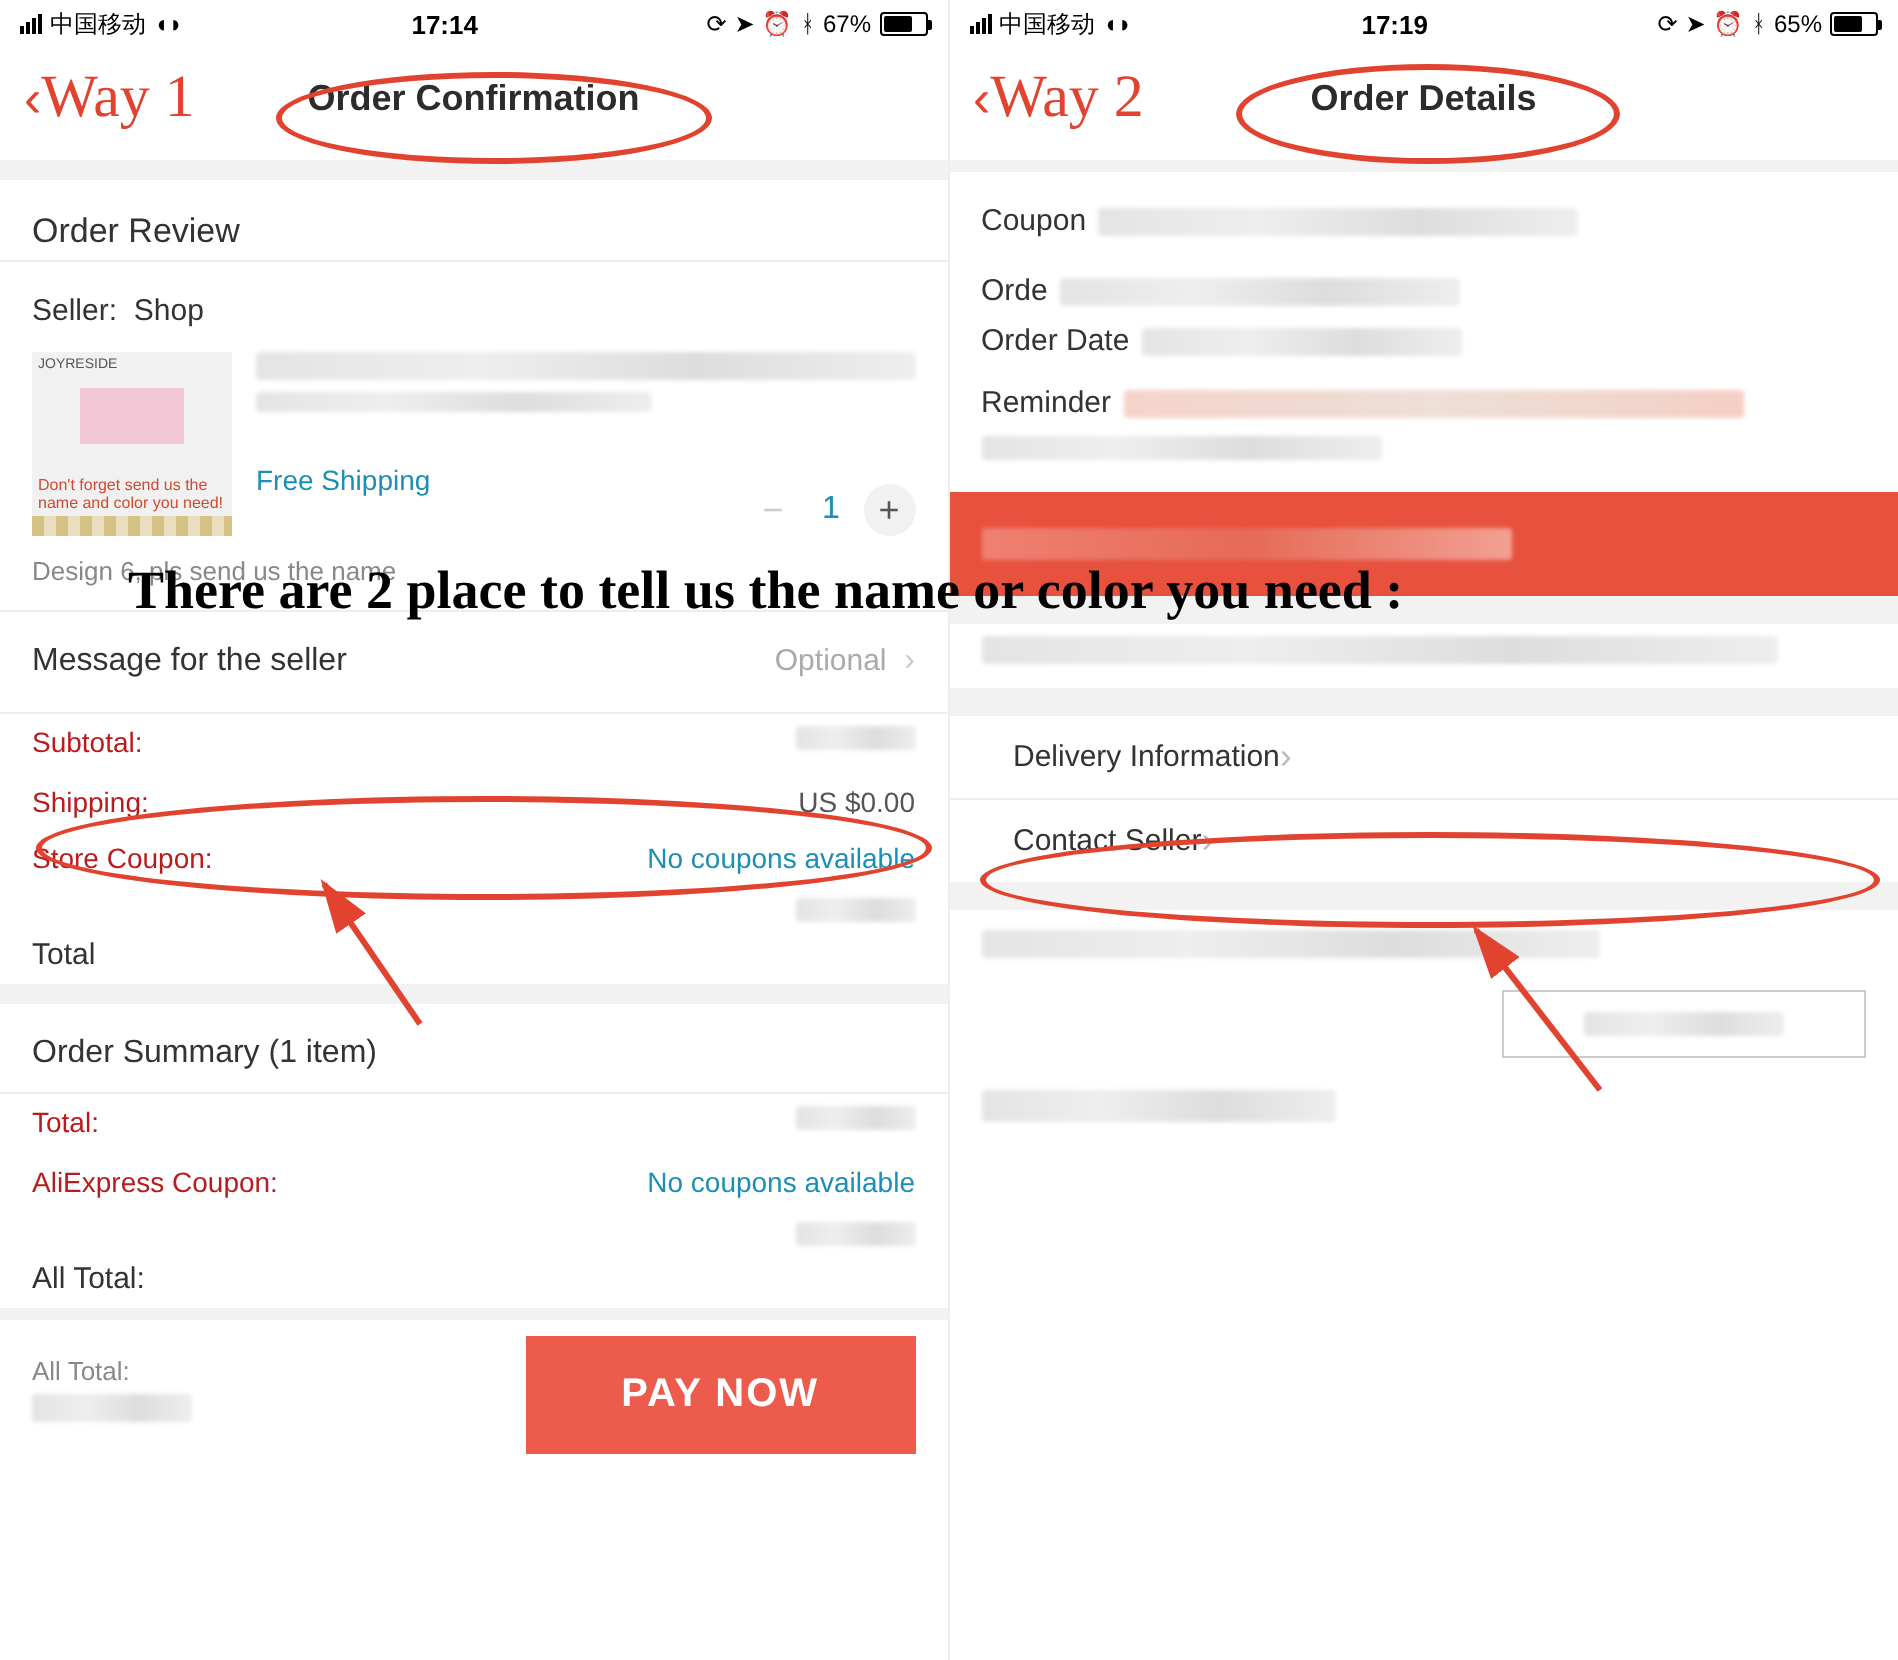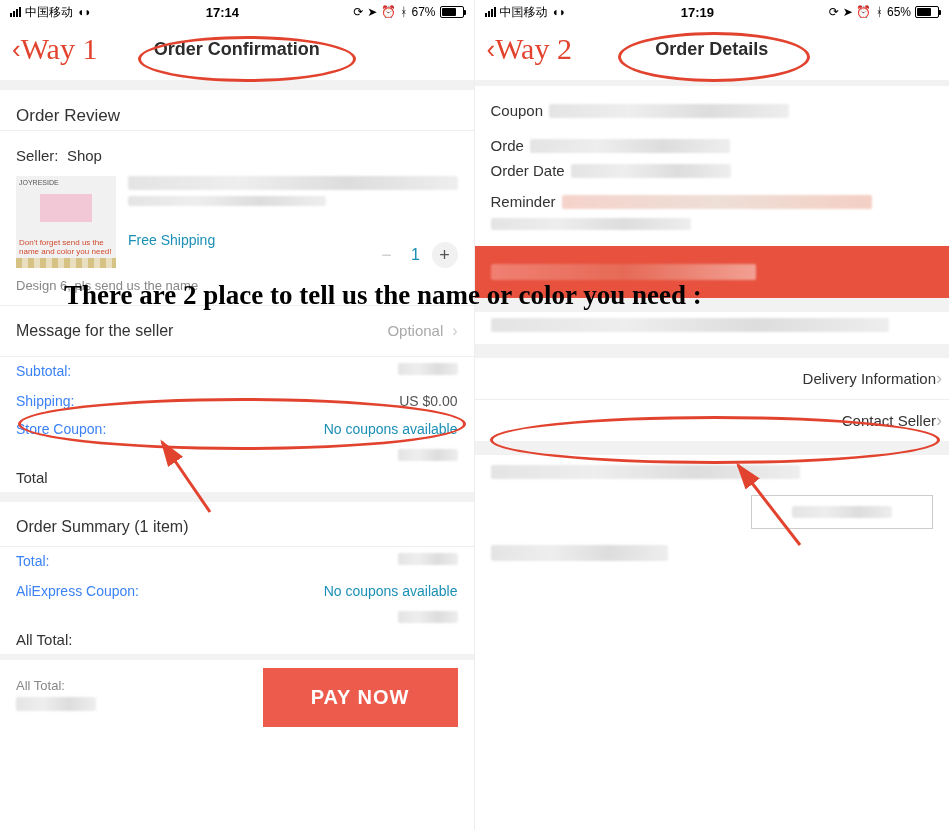--- a/index.html
+++ b/index.html
@@ -64,23 +64,23 @@
     font-size: 18px;
     font-weight: 600;
     color: #2c2c2c;
     white-space: nowrap;
   }
 
   .section-divider { height: 10px; background: #f2f2f2; }
   .thin-divider { height: 1px; background: #eee; }
   .row {
     display: flex;
-    justify-content: flex-end;
+    justify-content: flex-start;
     align-items: center;
-    padding: 10px 7px;
+    padding: 10px 32px;
   }
   .row .lbl { color: #333; font-size: 15px; }
   .row .chev { color: #bbb; font-size: 18px; }
 
   .order-review-title { font-size: 17px; color: #333; padding: 16px 16px 4px 16px; }
   .seller-line { font-size: 15px; color: #333; padding: 16px 16px 12px 16px; }
 
   .product-row {
     display: flex;
     padding: 0 16px 8px 16px;
@@ -115,21 +115,21 @@
   .qty-btn.minus { background:none; color:#ccc; }
   .qty-num { color:#1b8fb5; font-size:16px; width:20px; text-align:center; }
 
   .design-note { color:#888; font-size:13px; padding: 2px 16px 12px 16px; }
 
   .msg-row { display:flex; justify-content:space-between; align-items:flex-start; padding: 16px; }
   .msg-row .lbl { font-size:16px; color:#333; }
   .msg-row .opt { color:#aaa; font-size:15px; }
 
   .kv { display:flex; justify-content:space-between; padding: 6px 16px; font-size:14px; }
-  .kv .k { color:#3b82f6; }
+  .kv .k { color:#b91c1c; }
   .kv .v { color:#555; }
   .kv .v.link { color:#1b8fb5; }
   .kv.total .k, .kv.total .v { color:#333; font-size:15px;margin-top:20px; }
 
   .order-summary-title { font-size:16px; padding:16px 16px 10px; color:#333;}
 
   .paynow-bar { display:flex; align-items:center; padding: 8px 16px 0 16px; gap:16px;}
   .paynow-left { flex:1; }
   .paynow-left .lbl { font-size:13px; color:#888;}
   .paynow-btn {

